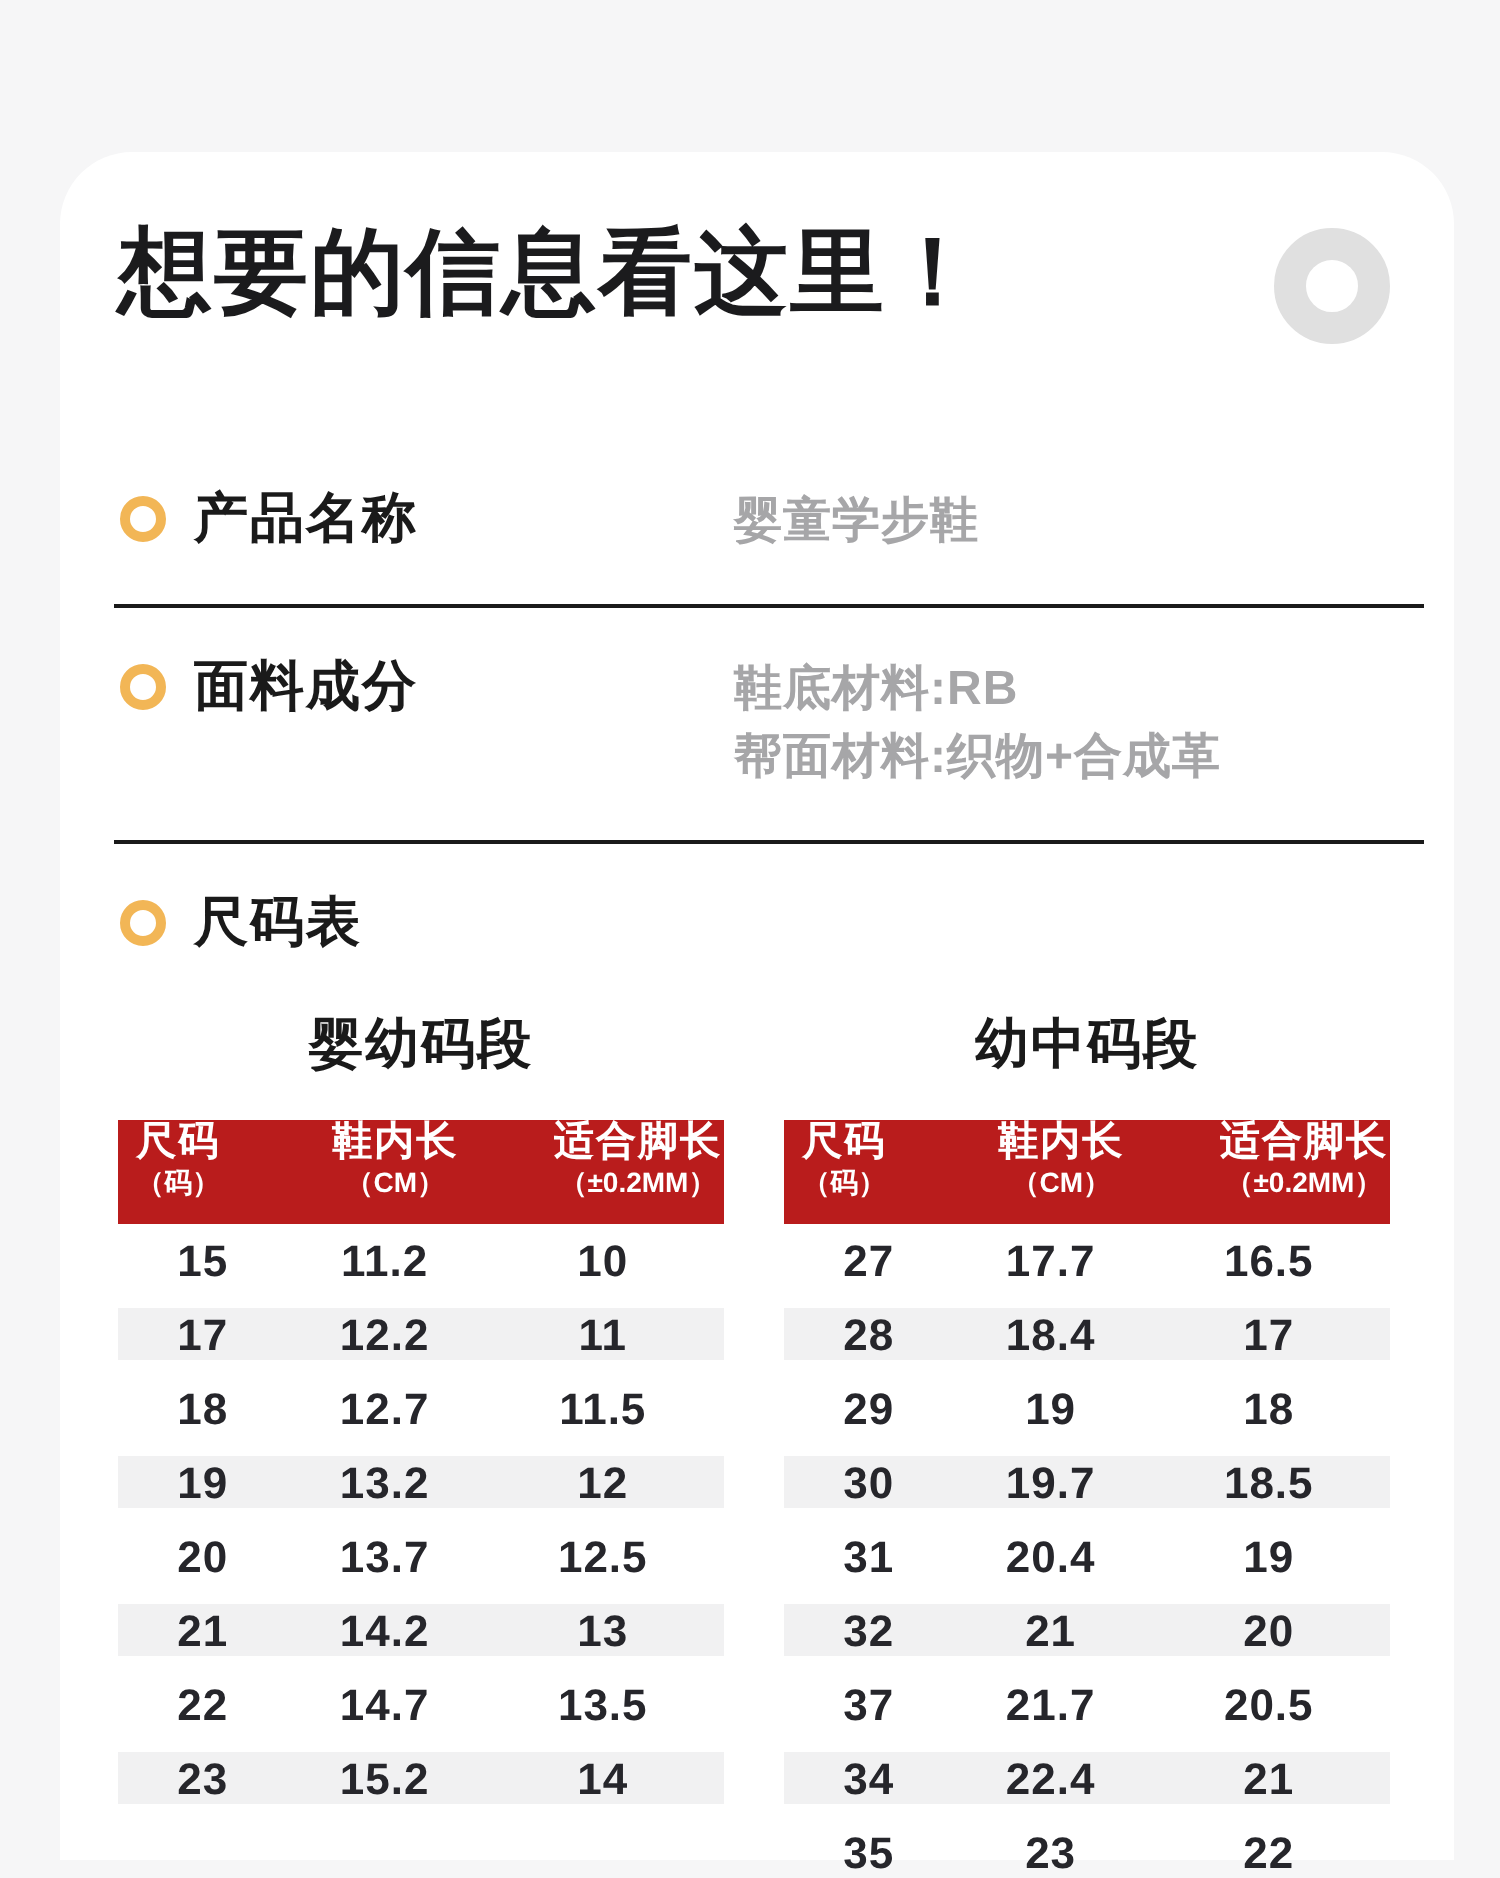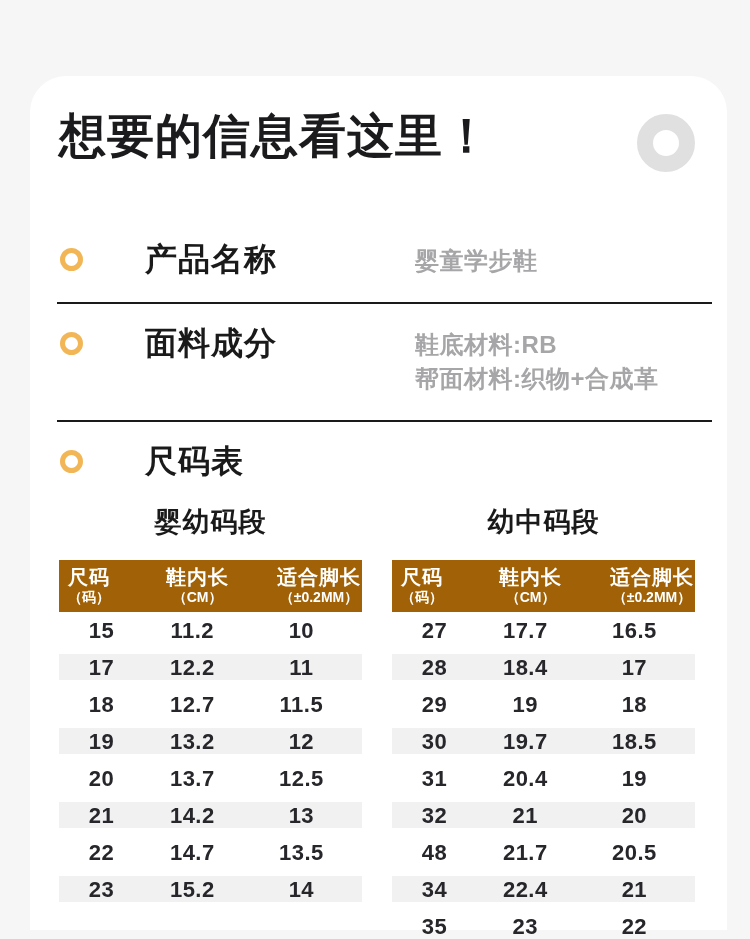--- a/index.html
+++ b/index.html
@@ -21,39 +21,38 @@
     position:absolute;top:38px;right:32px;width:26px;height:26px;
     border:16px solid #e0e0e0;border-radius:50%;
   }
   .info-section{margin-top:78px;}
   .info-row{display:flex;align-items:flex-start;}
   .ring-icon{
     flex:0 0 auto;width:13px;height:13px;border:5px solid #f2b656;
     border-radius:50%;margin:4px 14px 0 3px;
   }
   .info-label{
-    width:270px;font-size:32px;font-weight:bold;color:#1a1a1a;line-height:30px;
+    width:270px;font-size:27px;font-weight:bold;color:#1a1a1a;line-height:30px;
     letter-spacing:1px;
-    margin-left:48px;
   }
   .info-values{flex:1;}
   .info-value{
     font-size:24px;color:#a6a6a8;line-height:34px;font-weight:bold;
     letter-spacing:0.5px;
   }
   .divider{height:2px;background:#1a1a1a;margin:24px 0;}
   .size-section{margin-top:30px;}
   .tables-wrap{display:flex;gap:30px;margin-top:0;width:636px;margin-left:2px;}
   .size-table{flex:1;}
   .table-title{
     text-align:center;font-size:27px;font-weight:bold;color:#1a1a1a;
     line-height:32px;margin-bottom:22px;letter-spacing:1px;
   }
   .table-head{
-    display:flex;align-items:center;background:#a16207;height:52px;
+    display:flex;background:#b91c1c;height:52px;
     color:#ffffff;text-align:center;gap:44px;
   }
   .th{box-sizing:border-box;}
   .th-name{font-size:20px;font-weight:bold;line-height:23px;letter-spacing:1px;}
   .th-unit{font-size:14px;font-weight:bold;line-height:17px;}
   .c1{width:28%;}
   .c2{width:32%;}
   .c3{width:40%;}
   .t-row{
     display:flex;align-items:center;height:37px;position:relative;
@@ -200,21 +199,21 @@
               <div class="t-cell c1">31</div>
               <div class="t-cell c2">20.4</div>
               <div class="t-cell c3">19</div>
             </div>
             <div class="t-row">
               <div class="t-cell c1">32</div>
               <div class="t-cell c2">21</div>
               <div class="t-cell c3">20</div>
             </div>
             <div class="t-row">
-              <div class="t-cell c1">48</div>
+              <div class="t-cell c1">37</div>
               <div class="t-cell c2">21.7</div>
               <div class="t-cell c3">20.5</div>
             </div>
             <div class="t-row">
               <div class="t-cell c1">34</div>
               <div class="t-cell c2">22.4</div>
               <div class="t-cell c3">21</div>
             </div>
             <div class="t-row">
               <div class="t-cell c1">35</div>

